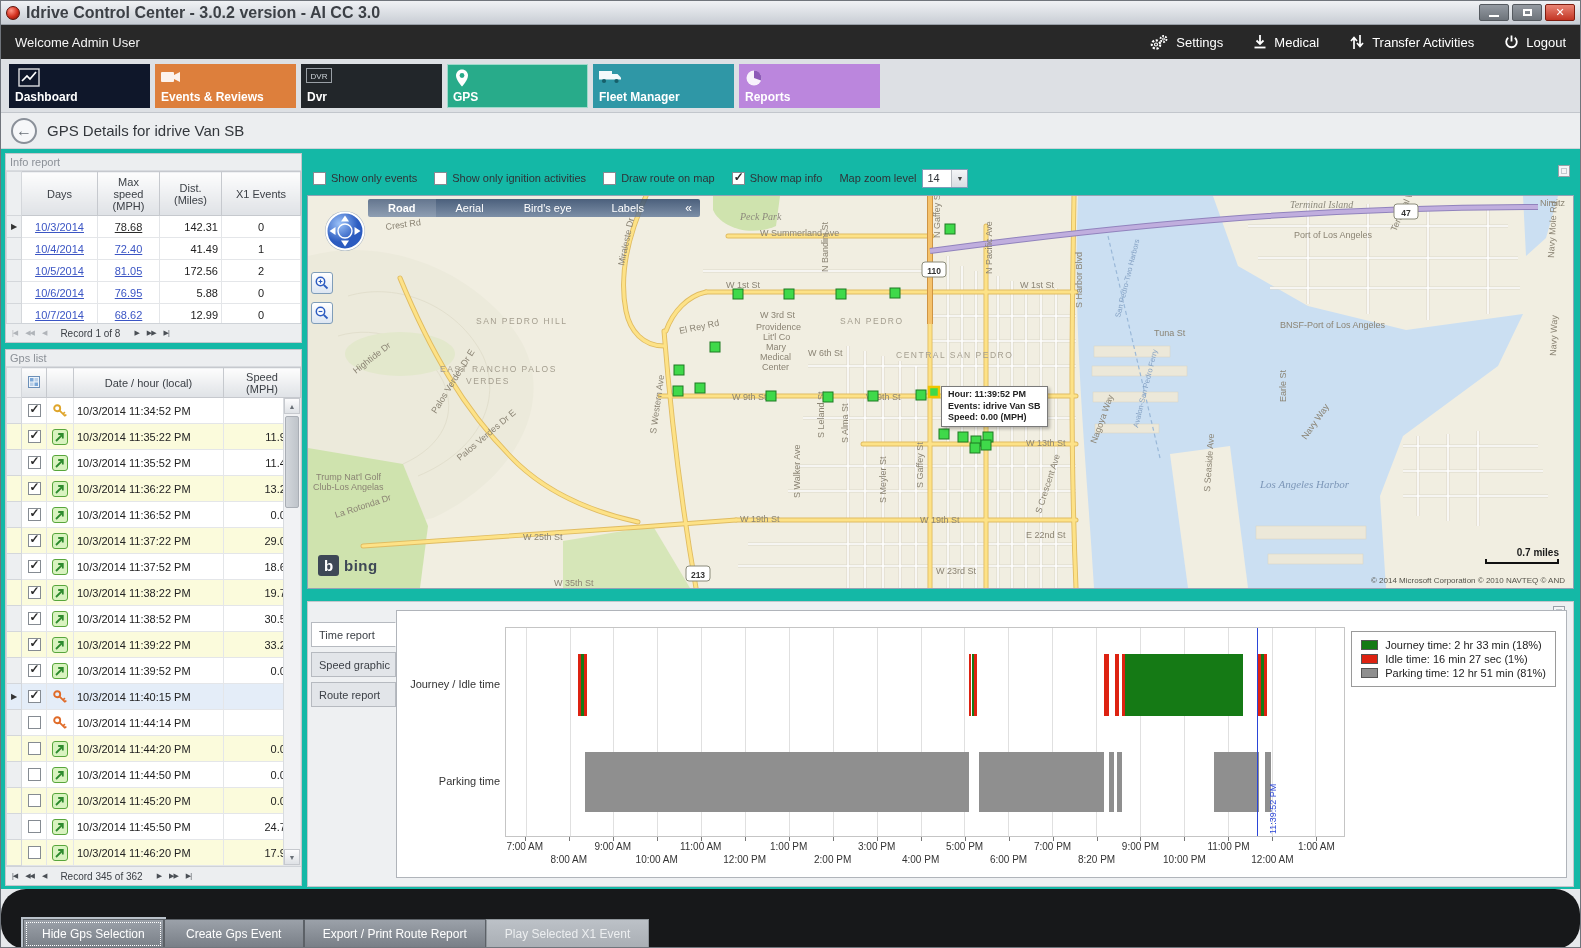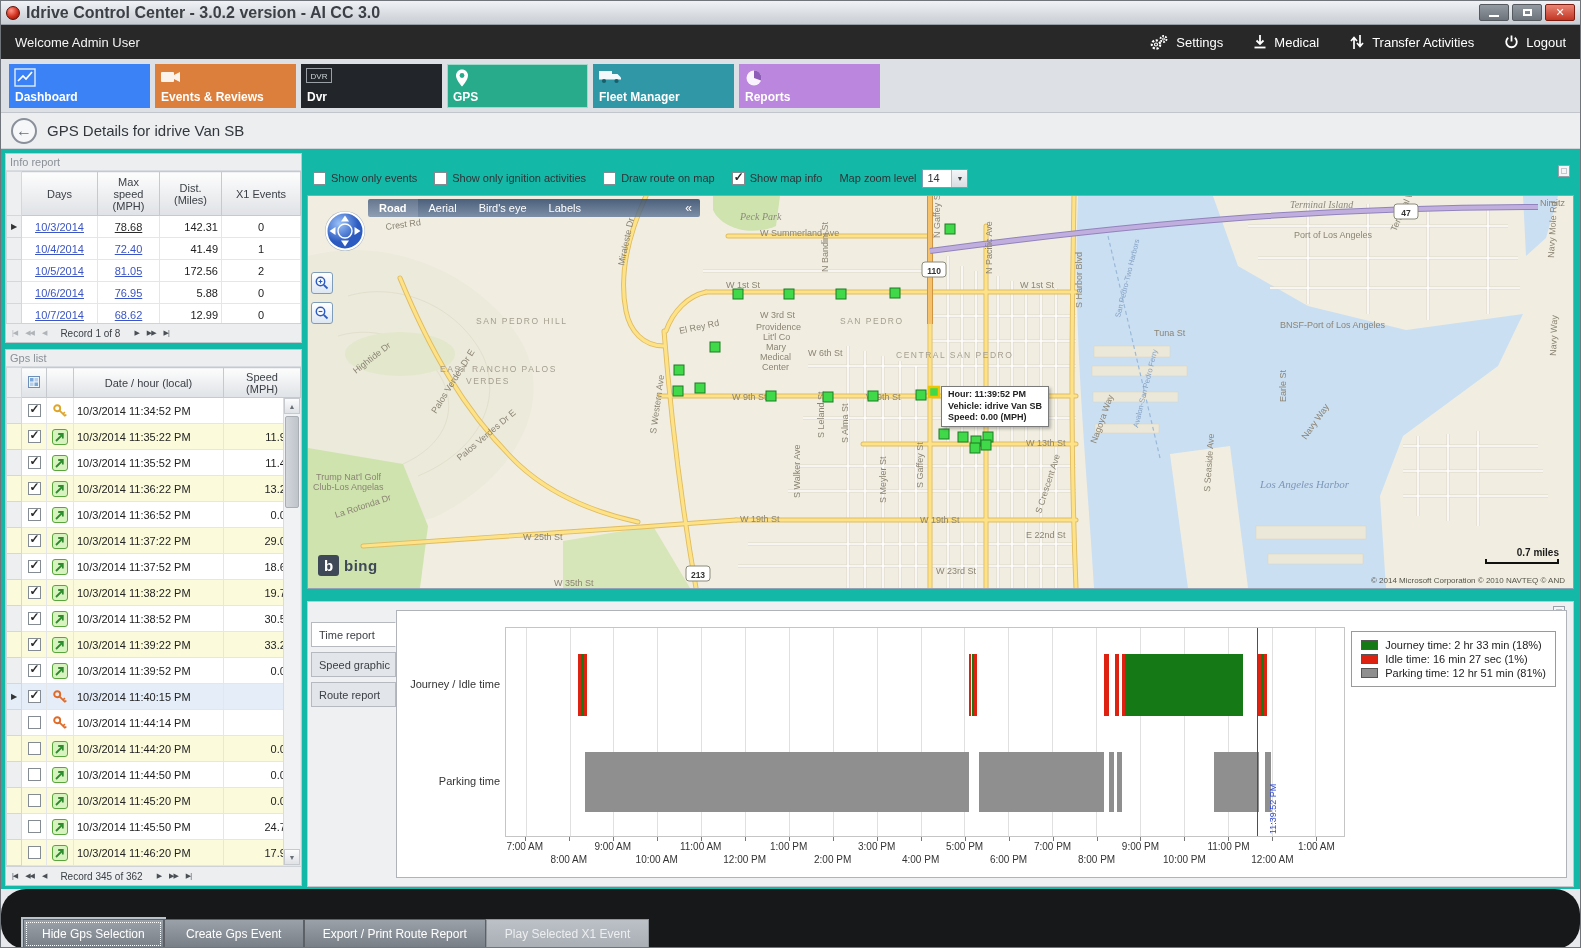--- a/index.html
+++ b/index.html
@@ -94,21 +94,21 @@
   .rd-w{stroke:#ffffff;stroke-width:1.6;fill:none;}
   .rd-y-c{stroke:#e0bc62;stroke-width:5;fill:none;stroke-linecap:round;}
   .rd-y{stroke:#fde287;stroke-width:3.2;fill:none;stroke-linecap:round;}
   .rd-o-c{stroke:#cf9443;stroke-width:6;fill:none;}
   .rd-o{stroke:#f5c26b;stroke-width:4;fill:none;}
   .rd-p-c{stroke:#9183bd;stroke-width:6;fill:none;}
   .rd-p{stroke:#c0aede;stroke-width:4;fill:none;}
   .marker{fill:#3fd94a;stroke:#1f7a23;stroke-width:1;cursor:pointer;}
   .marker.sel{stroke:#f0c400;stroke-width:2.5;}
   .map-strip{position:absolute;left:60px;top:3px;width:332px;height:18px;background:linear-gradient(rgba(52,76,110,.88),rgba(96,119,152,.80));border-radius:2px;display:flex;align-items:center;color:#fff;font-size:11px;}
-  .map-view{padding:0 11px;cursor:pointer;white-space:nowrap;}
+  .map-view{padding:0 20px;cursor:pointer;white-space:nowrap;}
   .map-view.active{font-weight:bold;background:rgba(255,255,255,.14);height:100%;display:flex;align-items:center;}
   .map-collapse{margin-left:auto;padding:0 8px;font-size:12px;cursor:pointer;}
   .compass{position:absolute;left:15px;top:13px;cursor:pointer;}
   .zoom-btn{position:absolute;left:3px;width:22px;height:22px;background:linear-gradient(#ffffff,#dde6f2);border:1px solid #7f9db9;border-radius:3px;display:flex;align-items:center;justify-content:center;cursor:pointer;}
   #zoom-in{top:76px;} #zoom-out{top:106px;}
   .map-tooltip{position:absolute;left:633px;top:190px;background:#fff;border:1px solid #7a7a7a;box-shadow:2px 2px 3px rgba(0,0,0,.25);padding:2px 6px;font-size:9px;font-weight:bold;color:#222;line-height:11.5px;white-space:nowrap;}
   .bing-logo{position:absolute;left:10px;bottom:12px;display:flex;align-items:center;gap:5px;}
   .bing-b{width:21px;height:21px;border-radius:3px;background:#3e4856;color:#fff;font-weight:bold;font-size:15px;display:flex;align-items:center;justify-content:center;}
   .bing-text{font-size:15px;font-weight:bold;color:#3e4856;letter-spacing:.5px;}
   .map-scale{position:absolute;right:14px;bottom:24px;text-align:right;}
@@ -202,21 +202,21 @@
               <path d="M7.5 1.5 v6" stroke="#fff" stroke-width="1.8"></path>
               <path d="M4.2 3.8 a5.3 5.3 0 1 0 6.6 0" fill="none" stroke="#fff" stroke-width="1.8"></path>
             </svg>
           </span>
           <span>Logout</span>
         </div>
       </div>
   </div>
 
   <div class="tabstrip" id="tabstrip">
-      <div class="tab" style="background: #3b82f6;">
+      <div class="tab" style="background: #0f172a; text-align: right;">
         <span class="tab-icon"><svg width="22" height="20" viewBox="0 0 22 20">
             <rect x="1" y="1" width="20" height="17" fill="none" stroke="#fff" stroke-width="1.4" opacity=".85"></rect>
             <polyline points="4,13 9,8 12,11 18,4" fill="none" stroke="#fff" stroke-width="1.7"></polyline>
           </svg></span>
         <span class="tab-label">Dashboard</span>
       </div>
       <div class="tab" style="background: rgb(221, 127, 60);">
         <span class="tab-icon"><svg width="22" height="18" viewBox="0 0 22 18">
             <rect x="1" y="4" width="13" height="10" rx="1" fill="#fff" opacity=".9"></rect>
             <path d="M14 7 l6 -3 v10 l-6 -3 z" fill="#fff" opacity=".9"></path>
@@ -857,21 +857,21 @@
         <div class="zoom-btn" id="zoom-out">
           <svg width="16" height="16" viewBox="0 0 16 16">
               <circle cx="6.5" cy="6.5" r="4.2" fill="#fff" stroke="#2b5bc0" stroke-width="1.5"></circle>
               <path d="M9.8 9.8 L13.5 13.5" stroke="#2b5bc0" stroke-width="1.8"></path>
               <path d="M4.6 6.5 h3.8" stroke="#2b5bc0" stroke-width="1.2"></path>
             </svg>
         </div>
 
         <div class="map-tooltip">
           <div>Hour: 11:39:52 PM</div>
-          <div>Vehicle: idrive Van SB</div>
+          <div>Events: idrive Van SB</div>
           <div>Speed: 0.00 (MPH)</div>
         </div>
 
         <div class="bing-logo">
           <div class="bing-b">b</div>
           <div class="bing-text">bing</div>
         </div>
 
         <div class="map-scale">
           <div class="st">0.7 miles</div>
@@ -953,21 +953,21 @@
               <div class="tick" style="left: 44.2408%; top: 3px;">3:00 PM</div>
               <div class="tmark" style="left: 49.4764%;"></div>
               <div class="tick" style="left: 49.4764%; top: 16px;">4:00 PM</div>
               <div class="tmark" style="left: 54.712%;"></div>
               <div class="tick" style="left: 54.712%; top: 3px;">5:00 PM</div>
               <div class="tmark" style="left: 59.9476%;"></div>
               <div class="tick" style="left: 59.9476%; top: 16px;">6:00 PM</div>
               <div class="tmark" style="left: 65.1832%;"></div>
               <div class="tick" style="left: 65.1832%; top: 3px;">7:00 PM</div>
               <div class="tmark" style="left: 70.4188%;"></div>
-              <div class="tick" style="left: 70.4188%; top: 16px;">8:00 PM</div>
+              <div class="tick" style="left: 70.4188%; top: 16px;">8:20 PM</div>
               <div class="tmark" style="left: 75.6545%;"></div>
               <div class="tick" style="left: 75.6545%; top: 3px;">9:00 PM</div>
               <div class="tmark" style="left: 80.8901%;"></div>
               <div class="tick" style="left: 80.8901%; top: 16px;">10:00 PM</div>
               <div class="tmark" style="left: 86.1257%;"></div>
               <div class="tick" style="left: 86.1257%; top: 3px; text-align: right;">11:00 PM</div>
               <div class="tmark" style="left: 91.3613%;"></div>
               <div class="tick" style="left: 91.3613%; top: 16px;">12:00 AM</div>
               <div class="tmark" style="left: 96.5969%;"></div>
               <div class="tick" style="left: 96.5969%; top: 3px;">1:00 AM</div>

